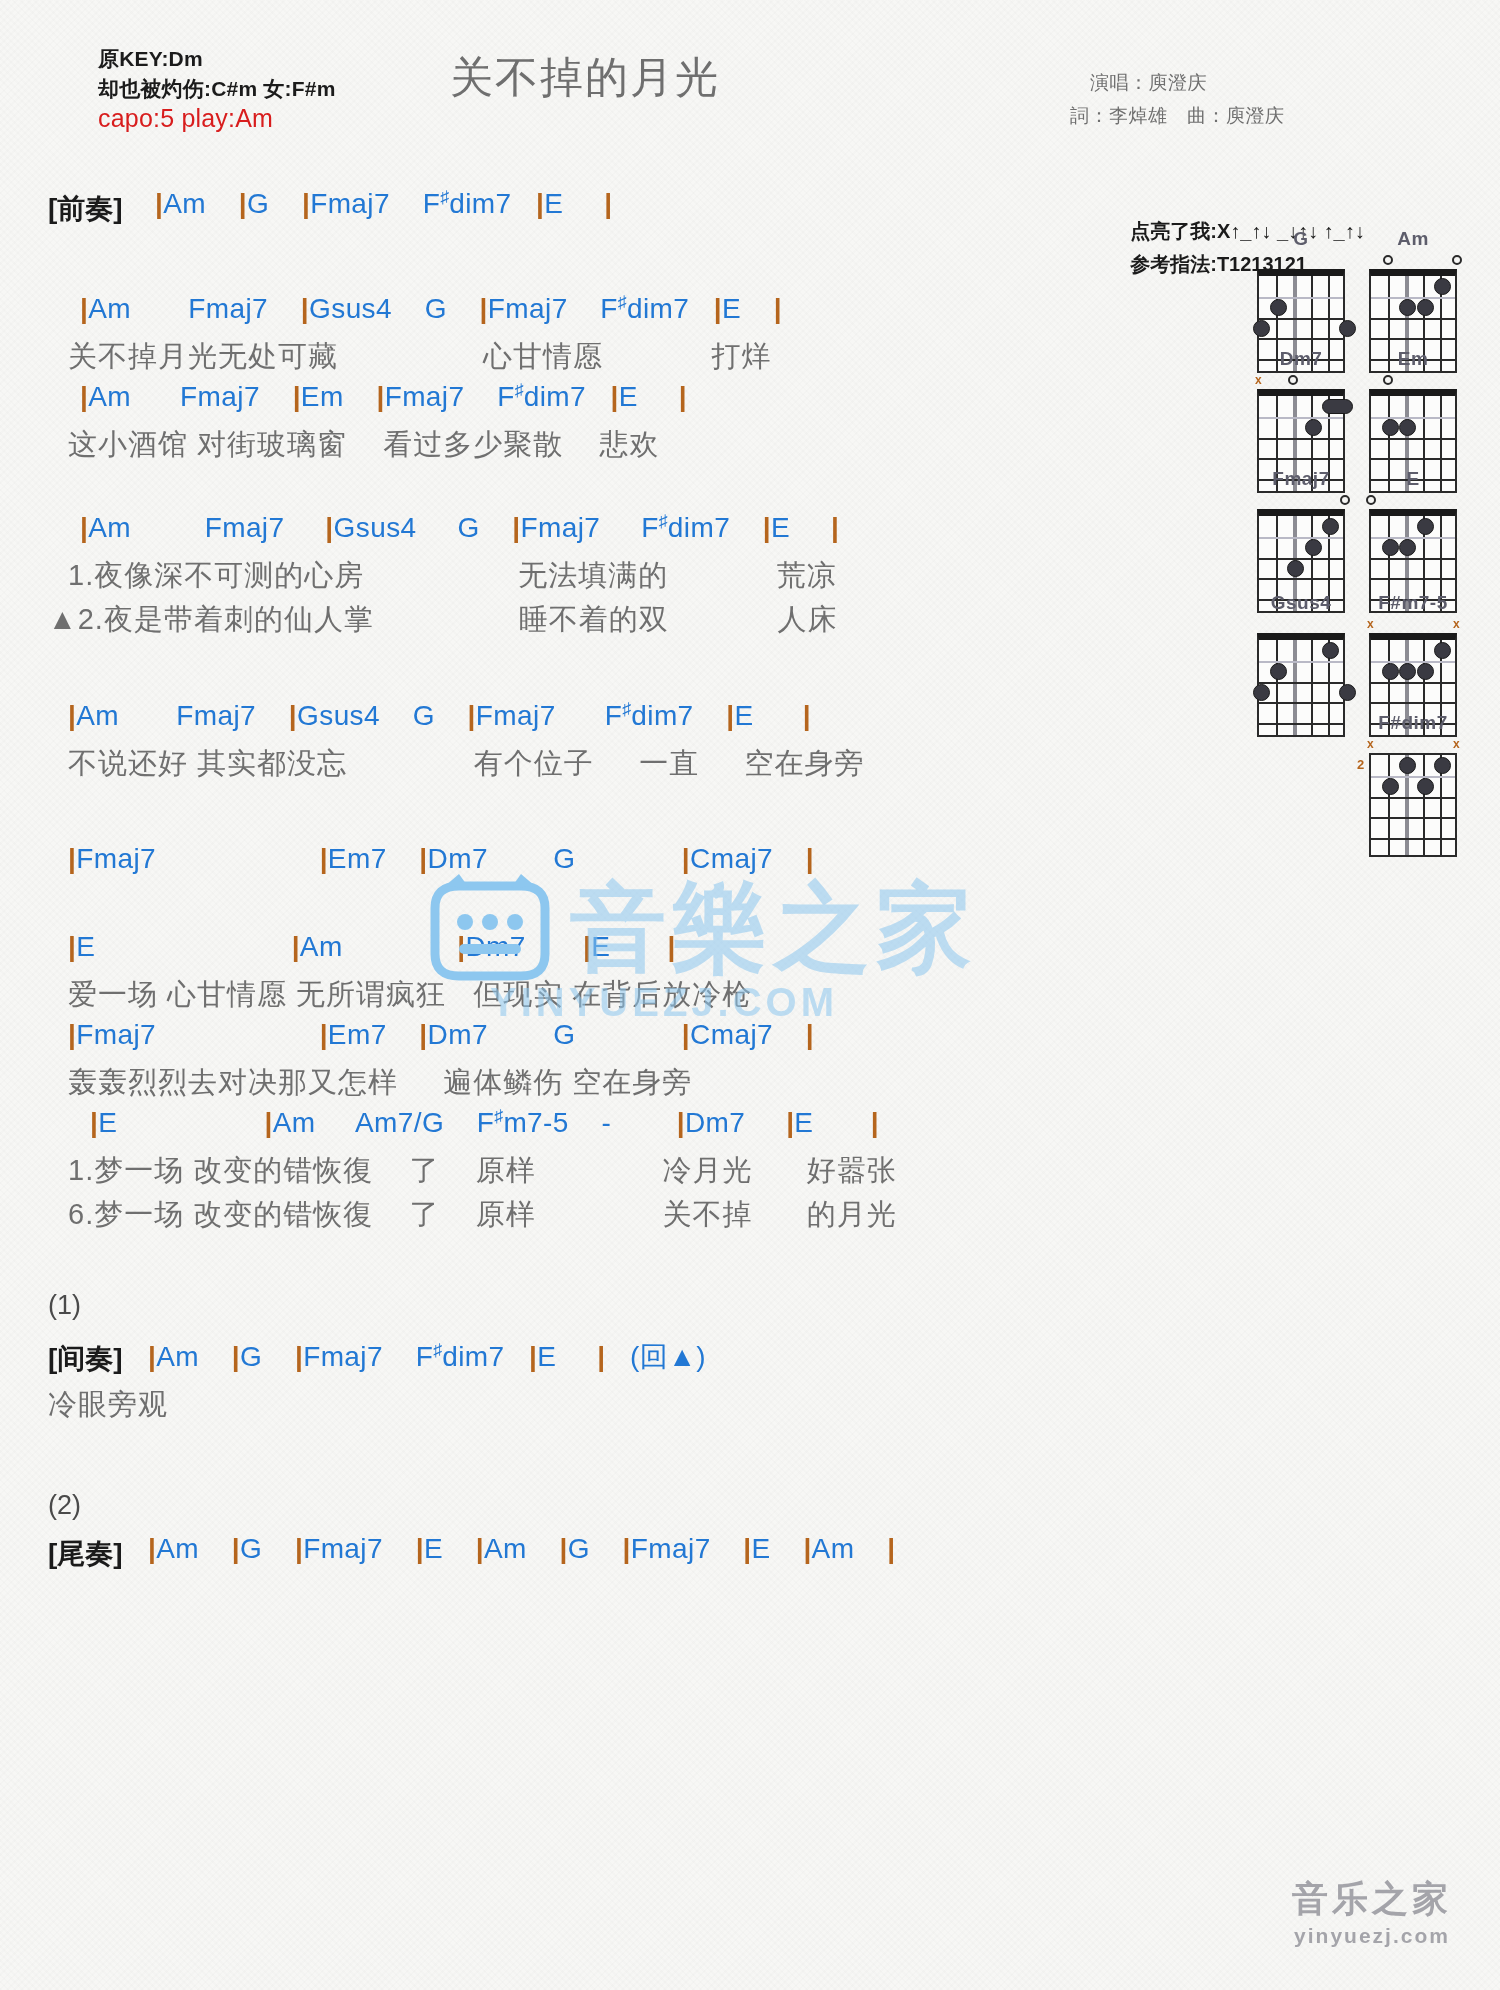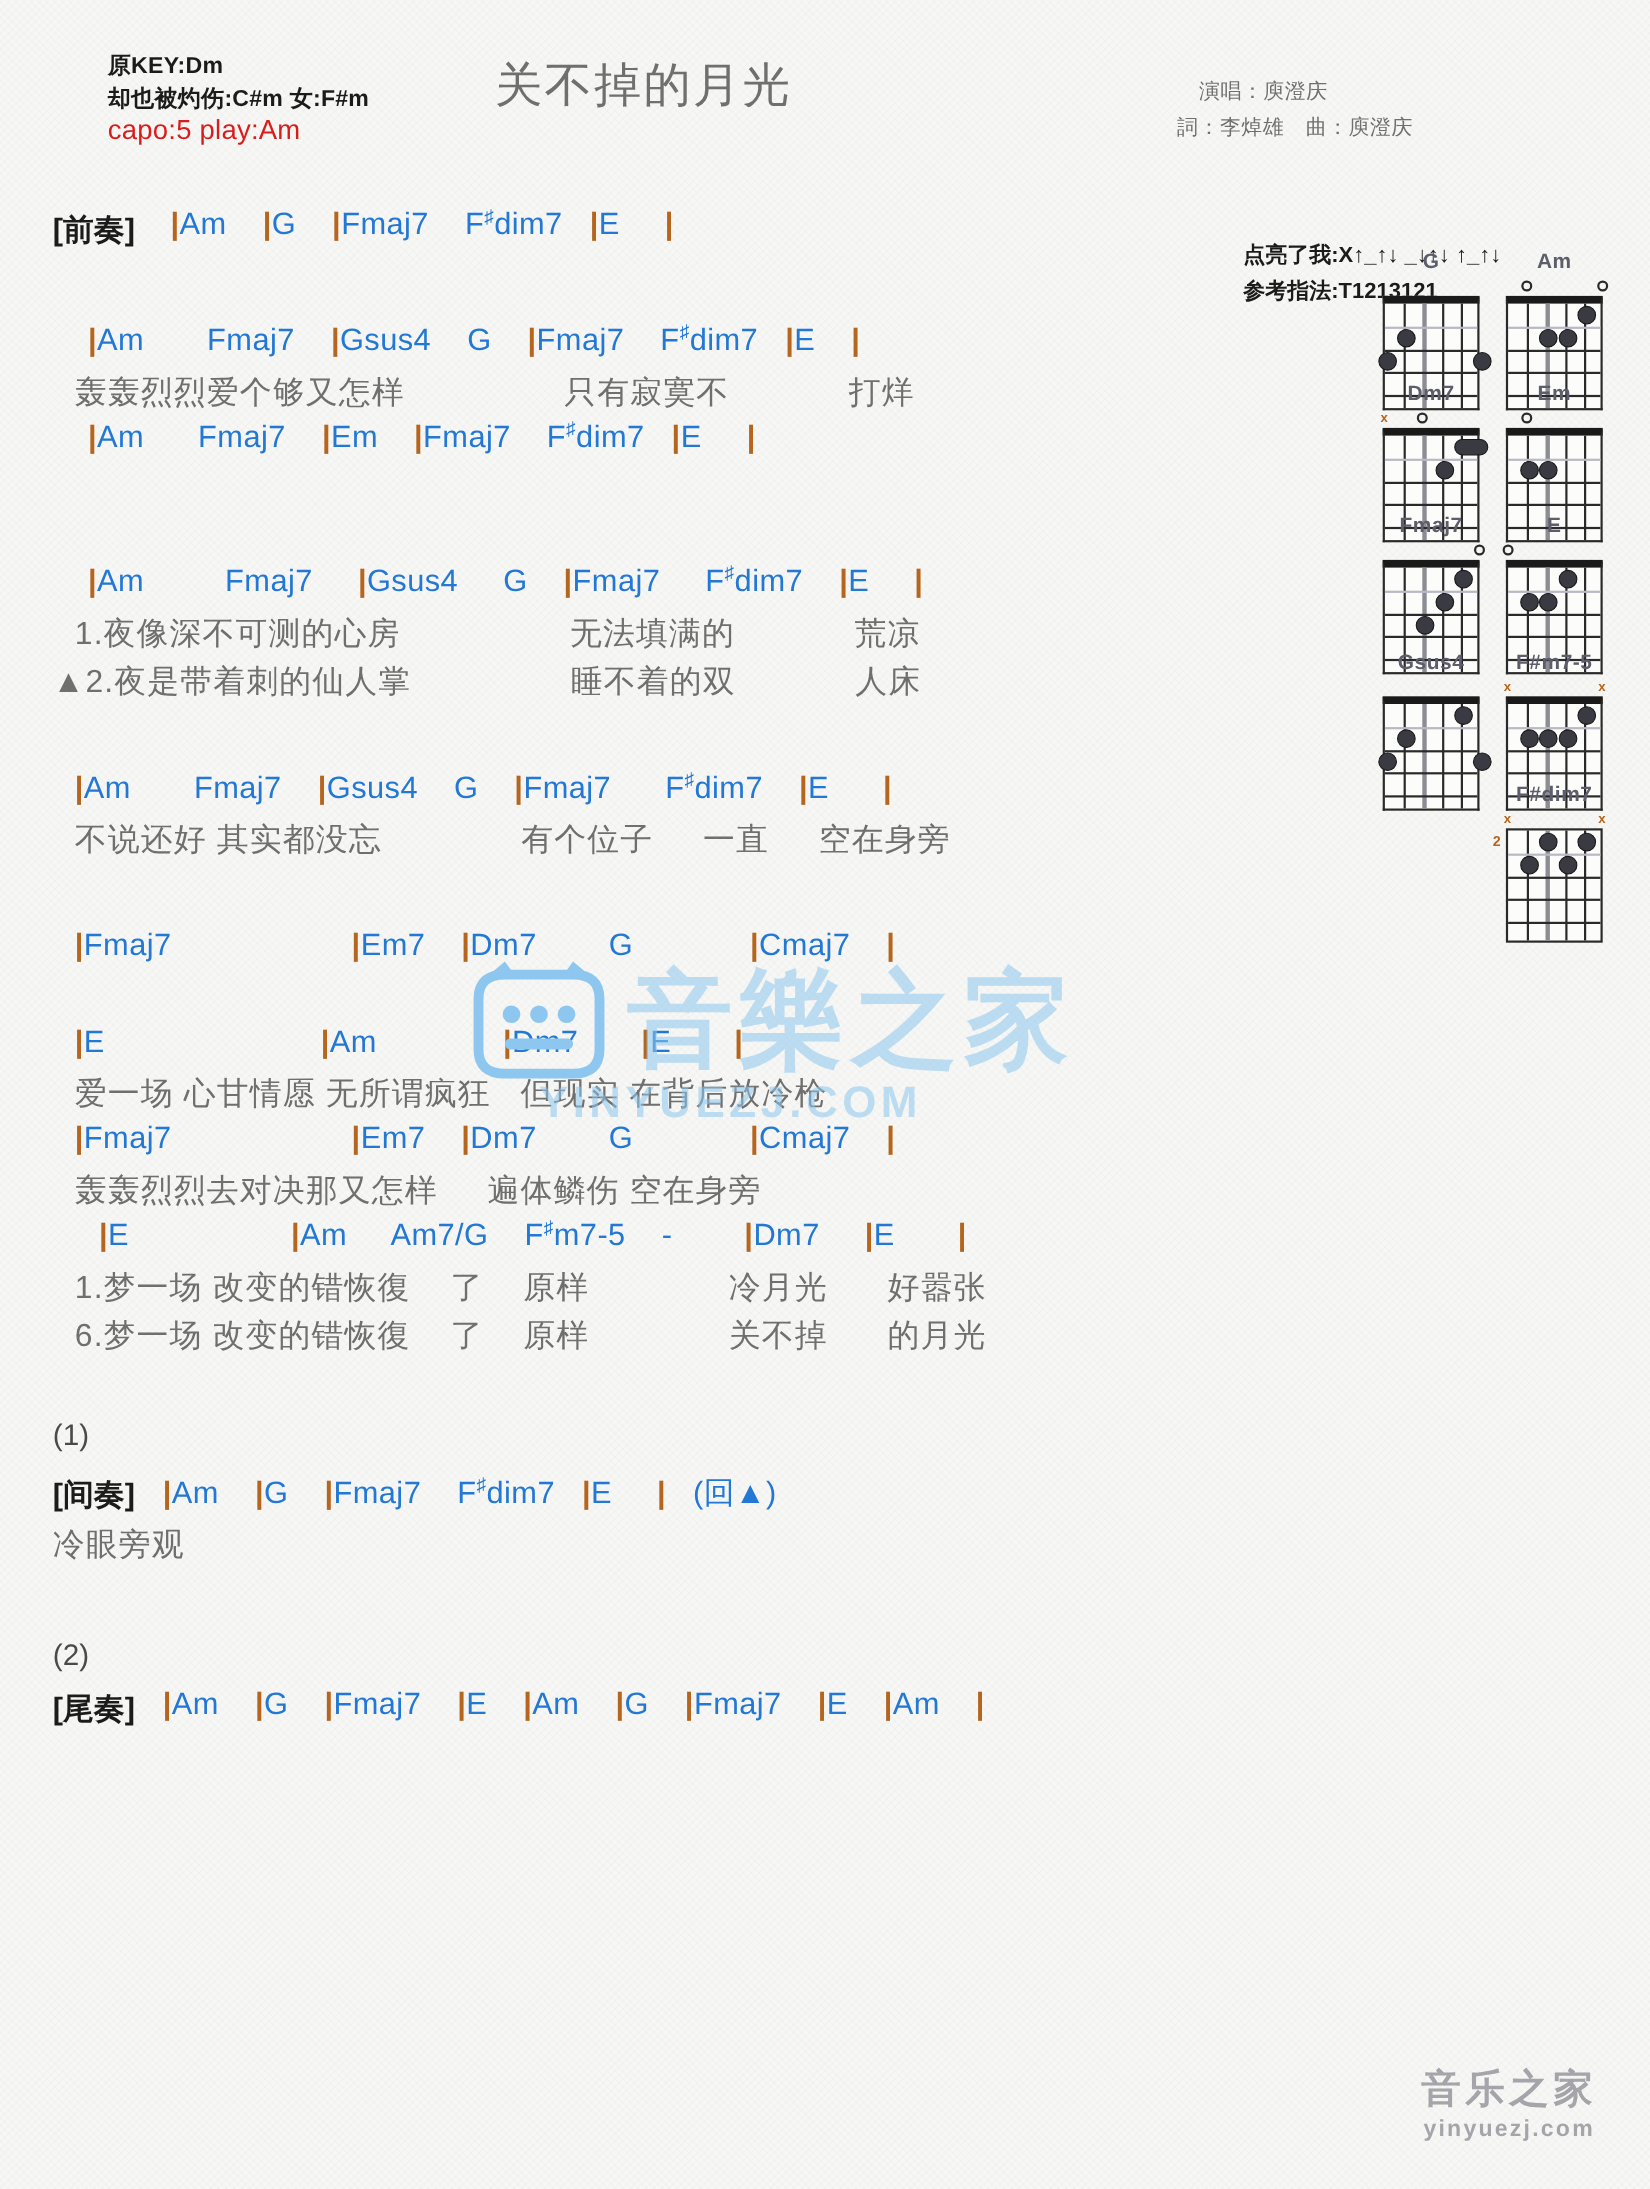--- a/index.html
+++ b/index.html
@@ -199,23 +199,24 @@
     <span>点亮了我:X</span><span>↑_↑↓ _↓↑↓ ↑_↑↓</span>
   </div>
   <div class="abs pattern" style="left:1108px; top:228px;">
     <span>参考指法:T1213121</span>
   </div>
 
   <div class="abs section-tag" style="left:48px; top:190px;">[前奏]</div>
   <div class="abs chordrow" style="left:155px; top:188px;"><span class="bar">|</span>Am    <span class="bar">|</span>G    <span class="bar">|</span>Fmaj7    F<sup>♯</sup>dim7   <span class="bar">|</span>E     <span class="bar">|</span></div>
 
   <div class="abs chordrow" style="left:80px; top:293px;"><span class="bar">|</span>Am       Fmaj7    <span class="bar">|</span>Gsus4    G    <span class="bar">|</span>Fmaj7    F<sup>♯</sup>dim7   <span class="bar">|</span>E    <span class="bar">|</span></div>
-  <div class="abs lyricrow" style="left:68px; top:337px;">轰轰烈烈爱个够又怎样                只有寂寞不            打烊</div>
+  <div class="abs lyricrow" style="left:68px; top:337px;">关不掉月光无处可藏                心甘情愿            打烊</div>
 
   <div class="abs chordrow" style="left:80px; top:381px;"><span class="bar">|</span>Am      Fmaj7    <span class="bar">|</span>Em    <span class="bar">|</span>Fmaj7    F<sup>♯</sup>dim7   <span class="bar">|</span>E     <span class="bar">|</span></div>
+  <div class="abs lyricrow" style="left:68px; top:425px;">这小酒馆 对街玻璃窗    看过多少聚散    悲欢</div>
 
   <div class="abs chordrow" style="left:80px; top:512px;"><span class="bar">|</span>Am         Fmaj7     <span class="bar">|</span>Gsus4     G    <span class="bar">|</span>Fmaj7     F<sup>♯</sup>dim7    <span class="bar">|</span>E     <span class="bar">|</span></div>
   <div class="abs lyricrow" style="left:68px; top:556px;">1.夜像深不可测的心房                 无法填满的            荒凉</div>
   <div class="abs lyricrow" style="left:48px; top:600px;">▲2.夜是带着刺的仙人掌                睡不着的双            人床</div>
 
   <div class="abs chordrow" style="left:68px; top:700px;"><span class="bar">|</span>Am       Fmaj7    <span class="bar">|</span>Gsus4    G    <span class="bar">|</span>Fmaj7      F<sup>♯</sup>dim7    <span class="bar">|</span>E      <span class="bar">|</span></div>
   <div class="abs lyricrow" style="left:68px; top:744px;">不说还好 其实都没忘              有个位子     一直     空在身旁</div>
 
   <div class="abs chordrow" style="left:68px; top:843px;"><span class="bar">|</span>Fmaj7                    <span class="bar">|</span>Em7    <span class="bar">|</span>Dm7        G             <span class="bar">|</span>Cmaj7    <span class="bar">|</span></div>
 

